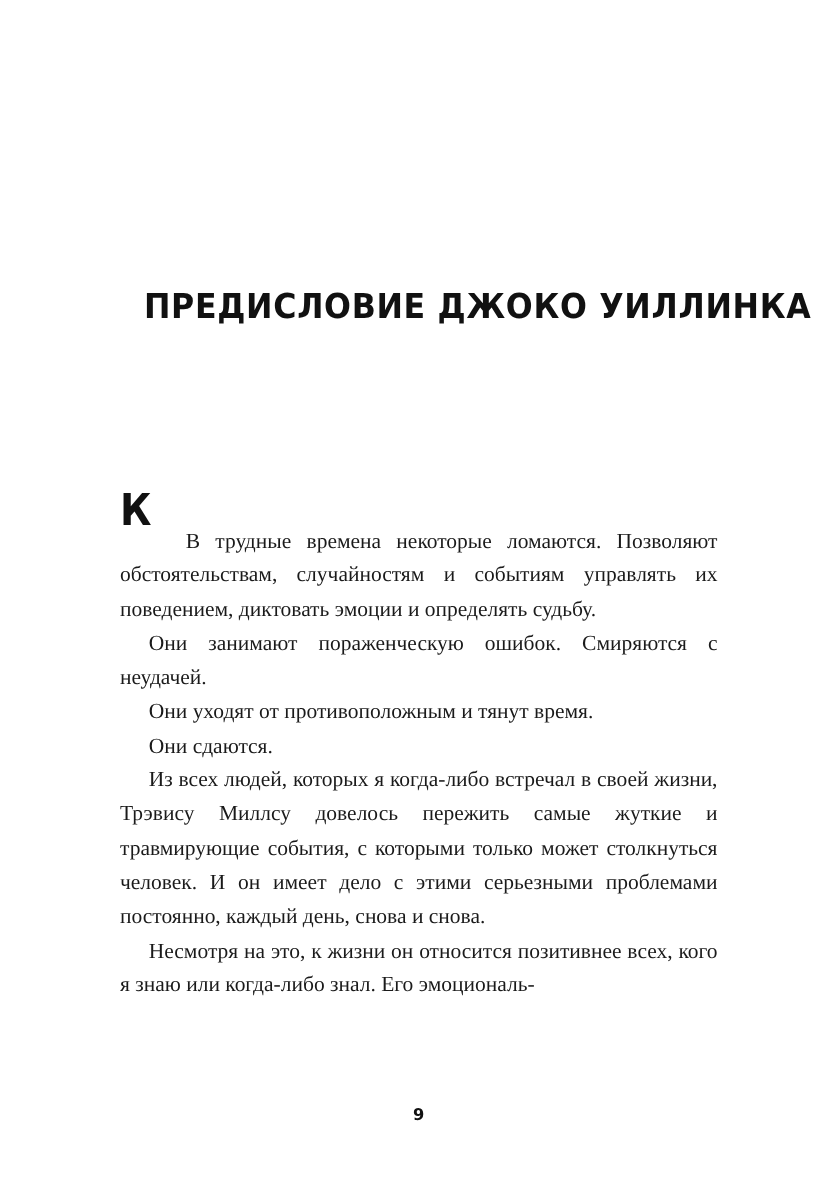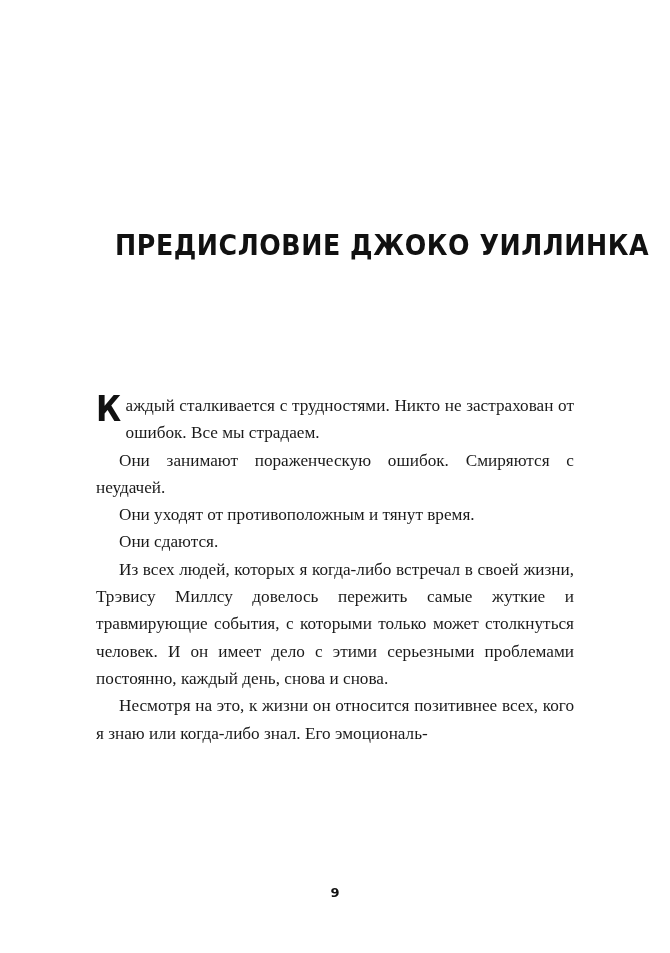--- a/index.html
+++ b/index.html
@@ -92,21 +92,22 @@
 </style>
 </head>
 <body>
 
 <div class="page">
   <div class="content">
 
     <h1 class="chapter-title">ПРЕДИСЛОВИЕ ДЖОКО УИЛЛИНКА</h1>
 
     <div class="body-text">
-      <p class="first"><span class="dropcap">К</span><span>аждый сталкивается с трудностями. Никто не застрахован от ошибок. Все мы страдаем.</span></p>
+      <p class="first"><span class="dropcap">К</span></p>
+      <p>В трудные времена некоторые ломаются. Позволяют обстоятельствам, случайностям и событиям управлять их поведением, диктовать эмоции и определять судьбу.</p>
       <p>Они занимают пораженческую ошибок. Смиряются с неудачей.</p>
       <p>Они уходят от противоположным и тянут время.</p>
       <p>Они сдаются.</p>
       <p>Из всех людей, которых я когда-либо встречал в своей жизни, Трэвису Миллсу довелось пережить самые жуткие и травмирующие события, с которыми только может столкнуться человек. И он имеет дело с этими серьезными проблемами постоянно, каждый день, снова и снова.</p>
       <p>Несмотря на это, к жизни он относится позитивнее всех, кого я знаю или когда-либо знал. Его эмоциональ-</p>
     </div>
 
     <div class="page-number">9</div>
   </div>
 </div>

